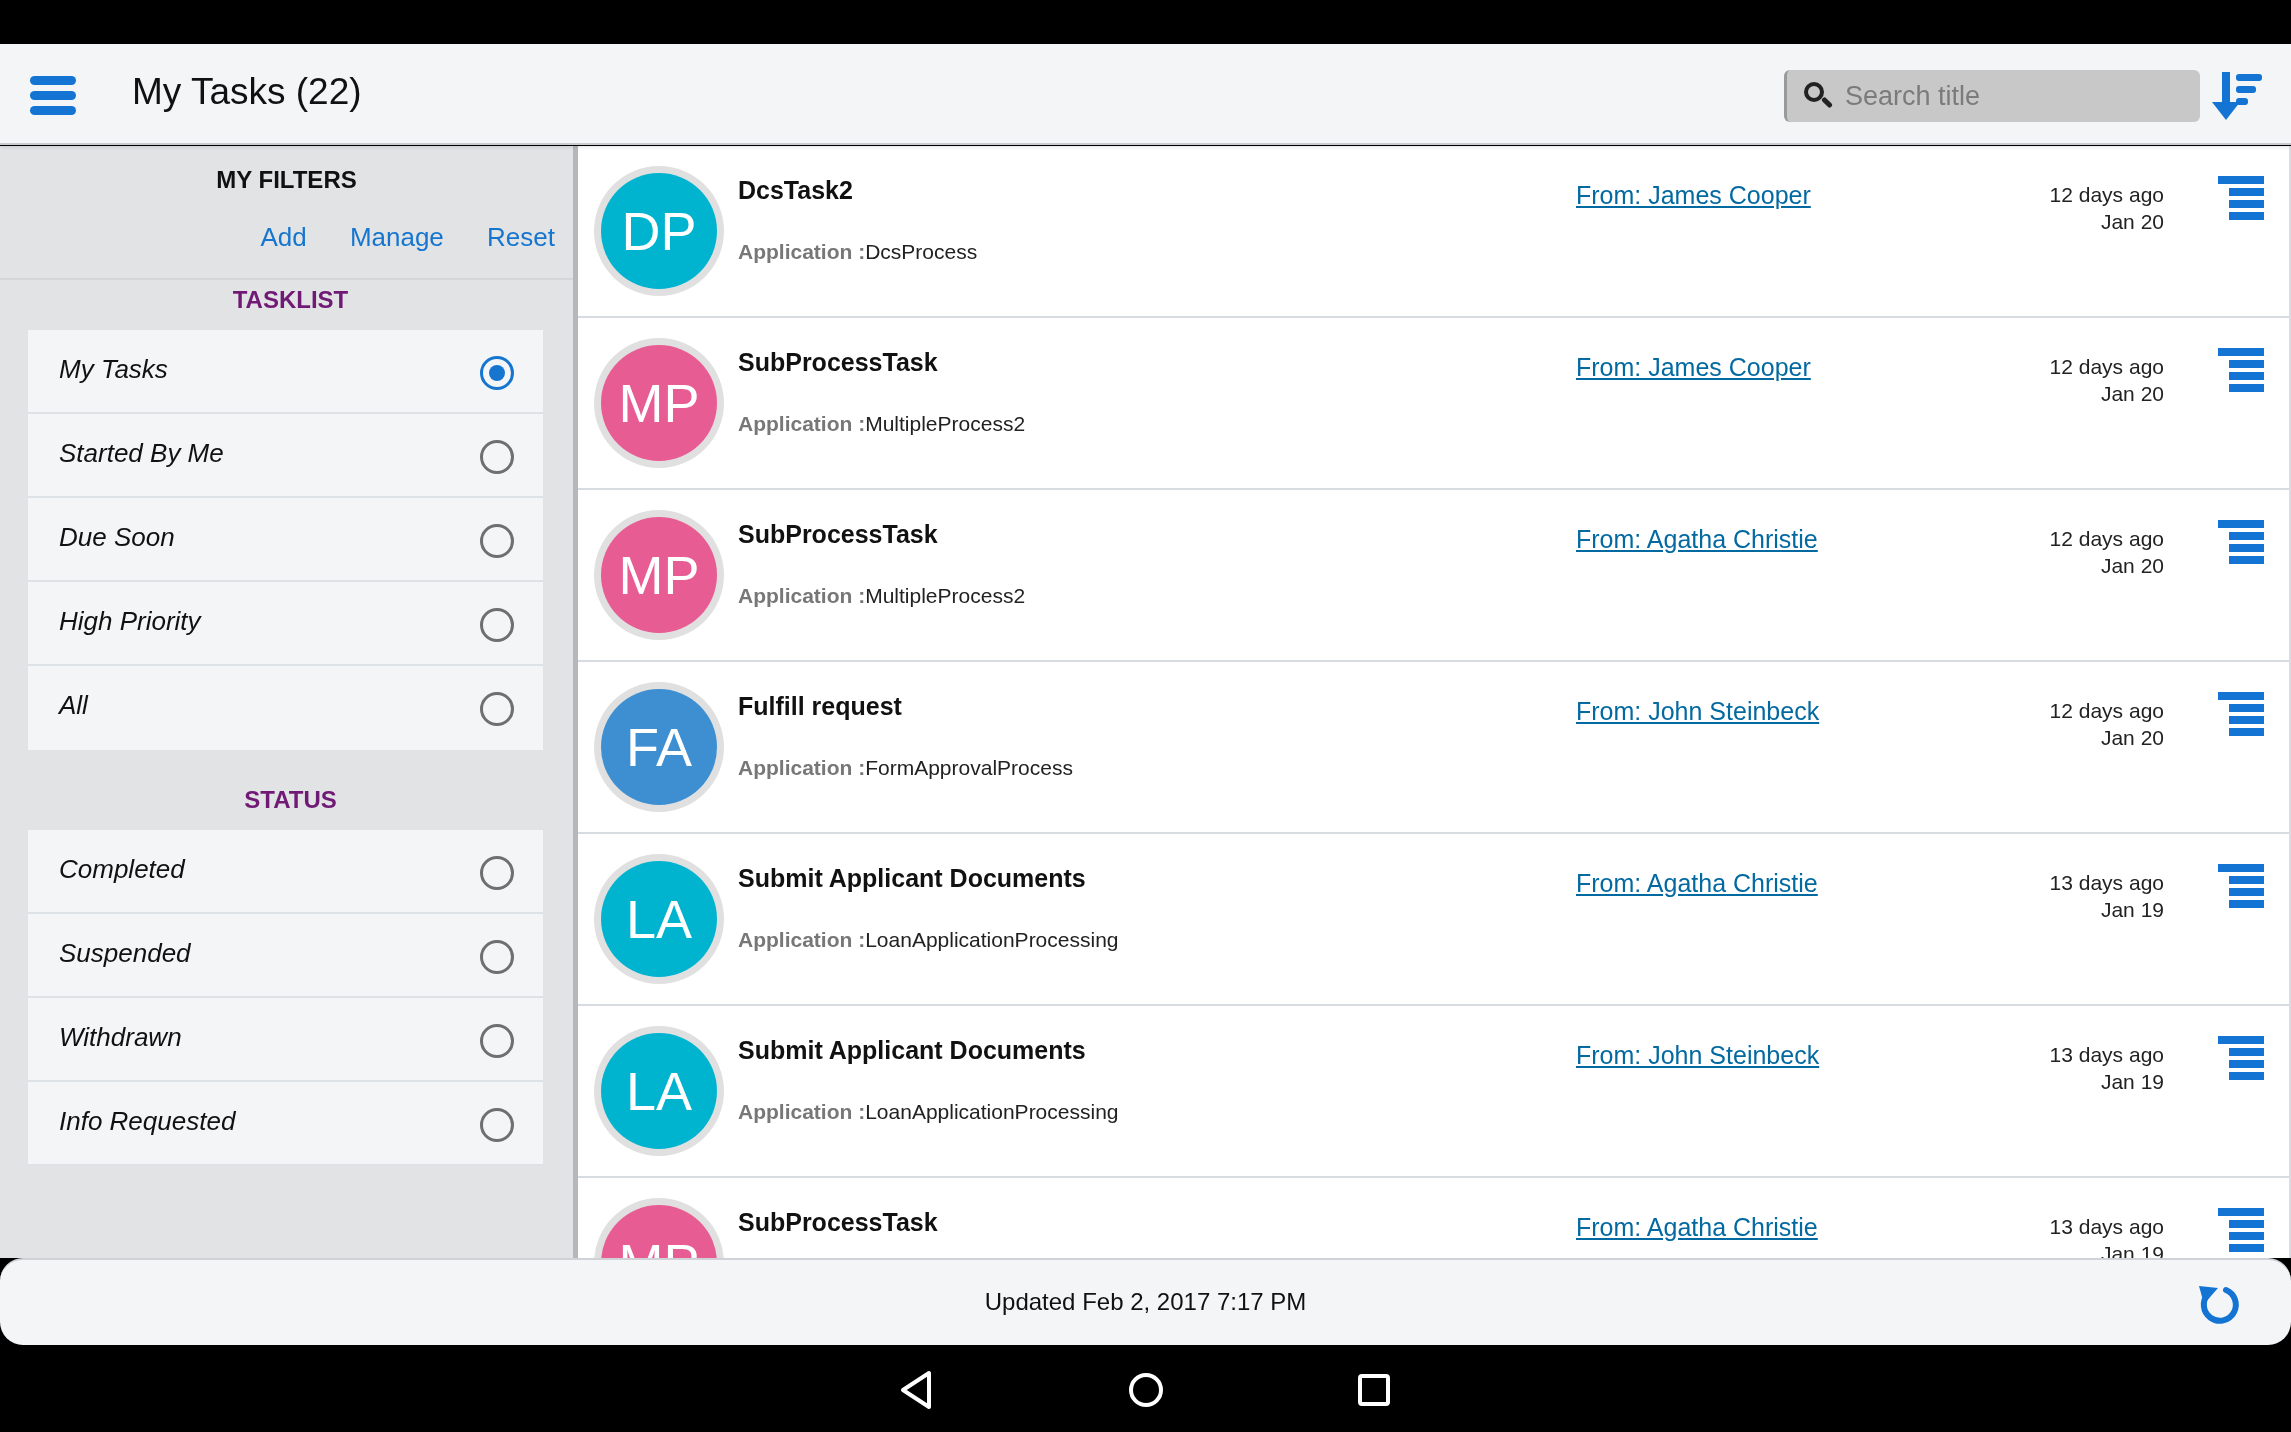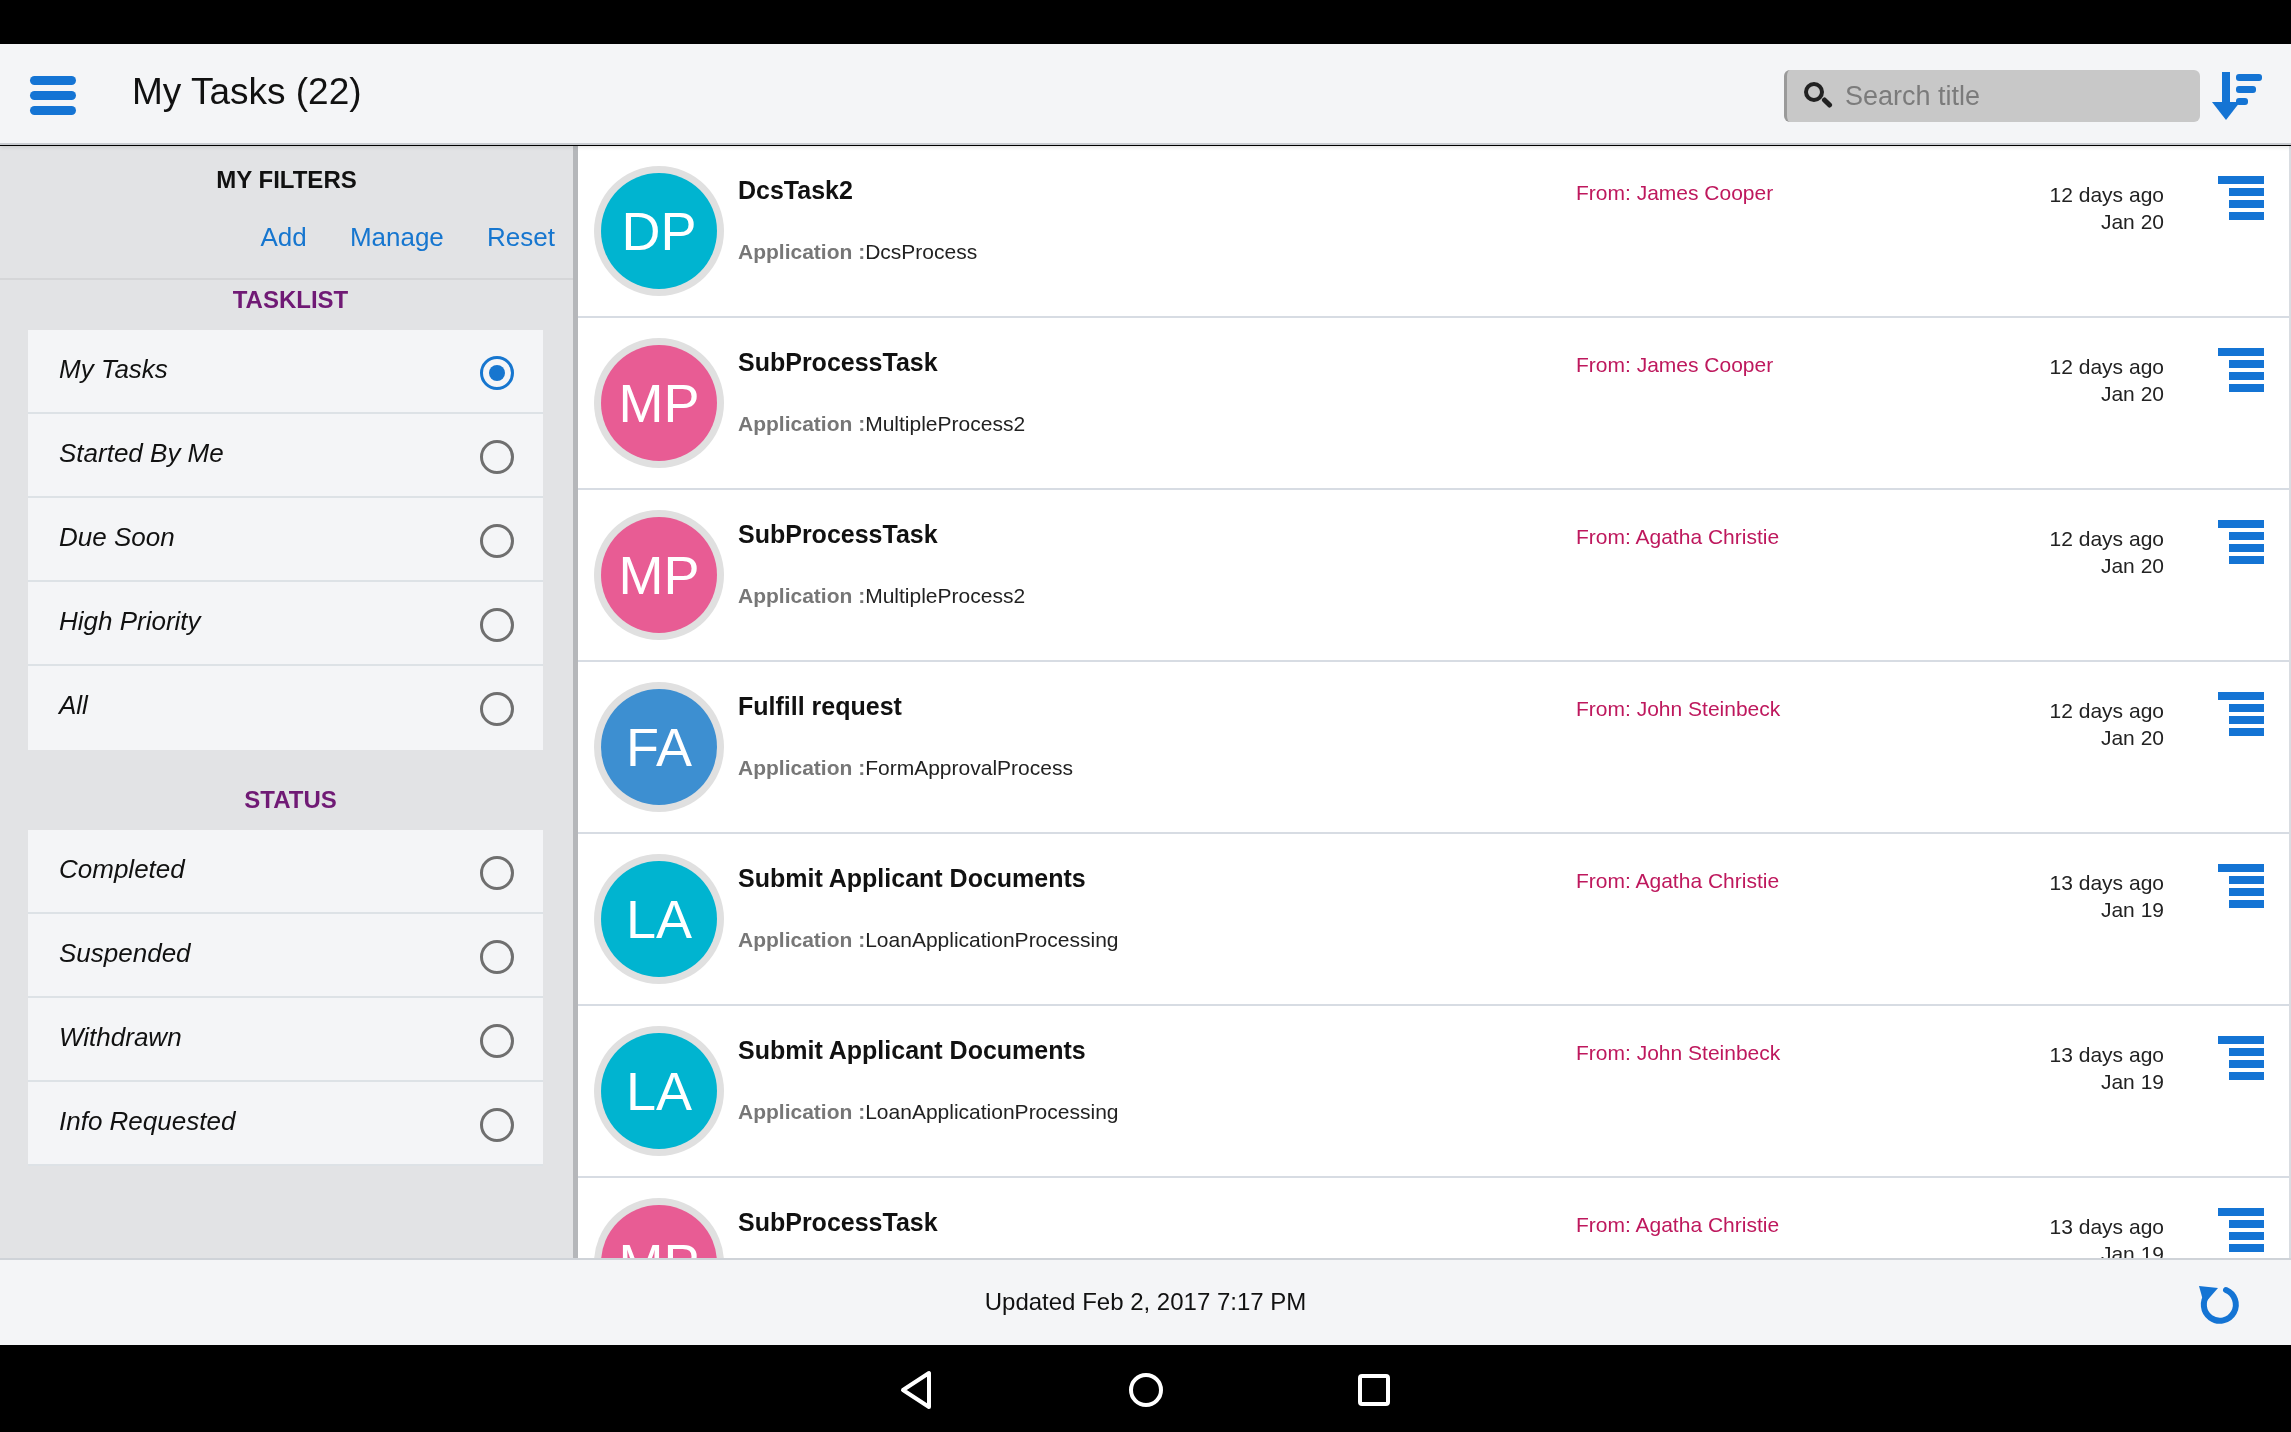--- a/index.html
+++ b/index.html
@@ -46,30 +46,30 @@
 
   .tasklist { position: absolute; left: 578px; top: 146px; width: 1713px; height: 1112px; background: #fff; overflow: hidden;
               border-right: 2px solid #d9dde2; }
   .task-row { position: absolute; left: 0; width: 1711px; height: 172px; border-bottom: 2px solid #d7dce3; background: #fff; cursor: pointer; }
   .avatar-ring { position: absolute; left: 16px; top: 20px; width: 130px; height: 130px; border-radius: 50%; background: #e0e0e0; }
   .avatar { position: absolute; left: 7px; top: 7px; width: 116px; height: 116px; border-radius: 50%; color: #fff;
             font-size: 54px; text-align: center; line-height: 116px; }
   .task-title { position: absolute; left: 160px; top: 30px; font-size: 25px; font-weight: bold; color: #111; }
   .task-app { position: absolute; left: 160px; top: 94px; font-size: 21px; color: #222; }
   .task-app .app-label { color: #777; font-weight: bold; }
-  .task-from { position: absolute; left: 998px; top: 35px; font-size: 21px; color: #be185d; }
+  .task-from { position: absolute; left: 998px; top: 35px; font-size: 25px; color: #0369a1; text-decoration: underline; }
   .task-time { position: absolute; right: 125px; top: 35px; font-size: 21px; color: #222; text-align: right; line-height: 27px; }
   .task-menu { position: absolute; left: 1640px; top: 30px; width: 48px; height: 46px; cursor: pointer; }
   .task-menu span { position: absolute; height: 8px; background: #1474d4; }
   .task-menu span:nth-child(1) { left: 0; width: 46px; top: 0; }
   .task-menu span:nth-child(2) { left: 11px; width: 35px; top: 12px; }
   .task-menu span:nth-child(3) { left: 11px; width: 35px; top: 24px; }
   .task-menu span:nth-child(4) { left: 11px; width: 35px; top: 36px; }
 
-  .footer { position: absolute; left: 0; top: 1258px; width: 2291px; height: 87px; background: #f4f5f7; border-top: 2px solid #cfd3d8; }
+  .footer { position: absolute; left: 0; top: 1258px; width: 2291px; height: 87px; background: #f4f5f7; border-top: 2px solid #cfd3d8; border-radius: 23px; }
   .updated-text { position: absolute; left: 0; top: 28px; width: 2291px; text-align: center; font-size: 24px; color: #111; }
   .refresh-btn { position: absolute; left: 2196px; top: 22px; width: 46px; height: 46px; cursor: pointer; }
 
   .navbar { position: absolute; left: 0; top: 1345px; width: 2291px; height: 87px; background: #000; }
   .nav-btn { position: absolute; top: 20px; width: 50px; height: 50px; cursor: pointer; }
 </style>
 </head>
 <body>
 
 <div class="statusbar"></div>

